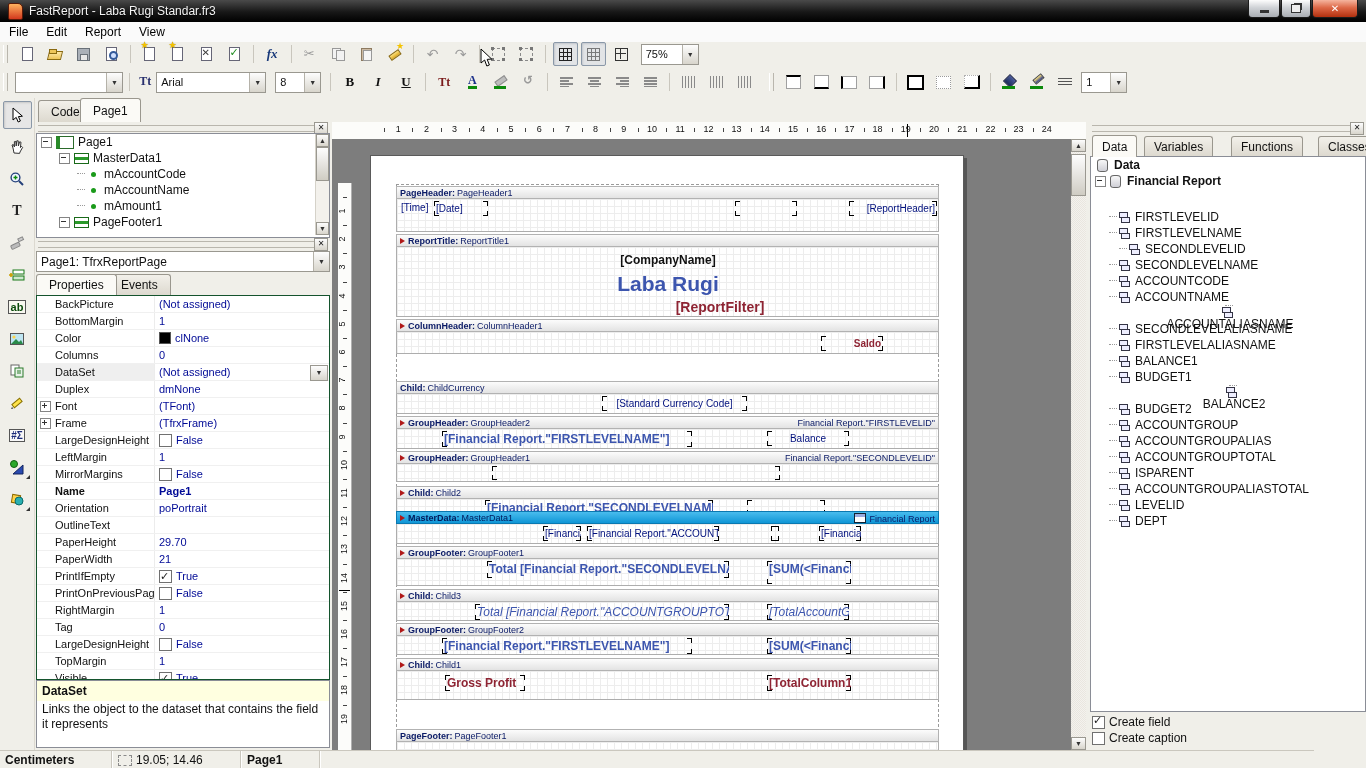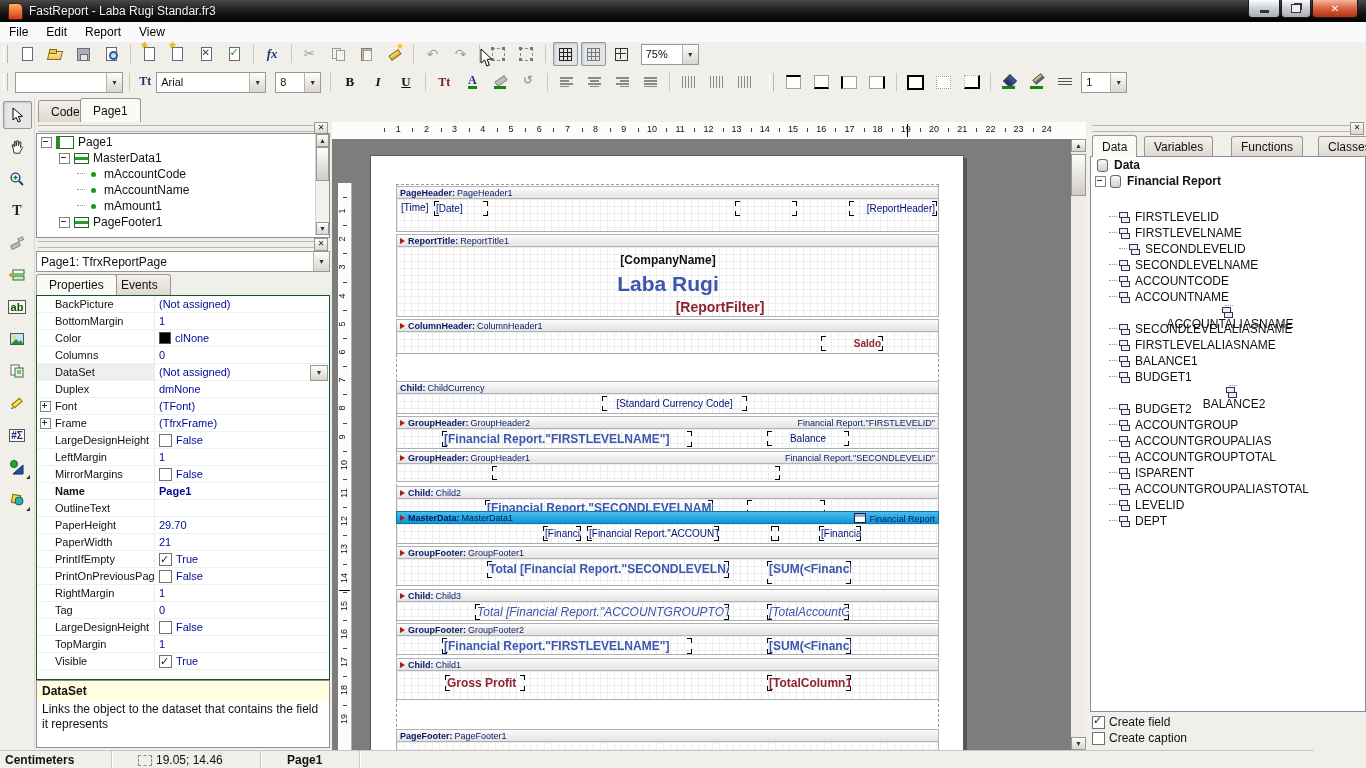--- a/index.html
+++ b/index.html
@@ -166,21 +166,21 @@
   #datatree{position:absolute;left:0;top:34px;width:274px;height:554px;border:1px solid #8a8d96;background:#fff;overflow:hidden;}
   .dtrow{height:16px;display:flex;align-items:center;white-space:nowrap;font-size:12px;}
   .dbicon{width:9px;height:11px;background:linear-gradient(#f8f8f8,#cfcfd6);border:1px solid #666;border-radius:4px/3px;margin-right:6px;flex:none;}
   .fldicon{width:11px;height:10px;position:relative;margin-right:5px;flex:none;}
   .fldicon::before{content:"";position:absolute;left:0;top:0;width:7px;height:4px;background:#eef;border:1px solid #334;}
   .fldicon::after{content:"";position:absolute;left:2px;top:5px;width:7px;height:4px;background:#eef;border:1px solid #334;}
   .bold{font-weight:bold;}
   #createchecks{position:absolute;left:2px;top:592px;}
   .ckrow{display:flex;align-items:center;height:16px;font-size:12px;}
   
-  #statusbar{position:absolute;left:0;top:750px;width:1314px;height:18px;background:#f0efe9;border-top:1px solid #cac7be;display:flex;align-items:center;font-size:12px;gap:20px;}
+  #statusbar{position:absolute;left:0;top:750px;width:1314px;height:18px;background:#f0efe9;border-top:1px solid #cac7be;display:flex;align-items:center;font-size:12px;}
   .spanel{height:100%;display:flex;align-items:center;border-right:1px solid #cac7be;box-shadow:1px 0 0 #fff;}
   .posicon{width:12px;height:9px;border:1px dashed #8a8a8a;margin:0 4px 0 6px;}
 </style>
 </head>
 <body>
 
 <div id="app">
 
   <div id="titlebar">
     <div id="appicon"></div>
@@ -615,20 +615,26 @@
           <div class="pname">MirrorMargins</div>
           <div class="pval">
             <span class="cb"></span>
             <span>False</span>
           </div>
         </div>
         <div class="prow">
           <div class="pname" style="font-weight: bold;">Name</div>
           <div class="pval">
             <span style="font-weight: bold;">Page1</span>
+          </div>
+        </div>
+        <div class="prow">
+          <div class="pname">Orientation</div>
+          <div class="pval">
+            <span>poPortrait</span>
           </div>
         </div>
         <div class="prow">
           <div class="pname">OutlineText</div>
           <div class="pval">
             <span></span>
           </div>
         </div>
         <div class="prow">
           <div class="pname">PaperHeight</div>

